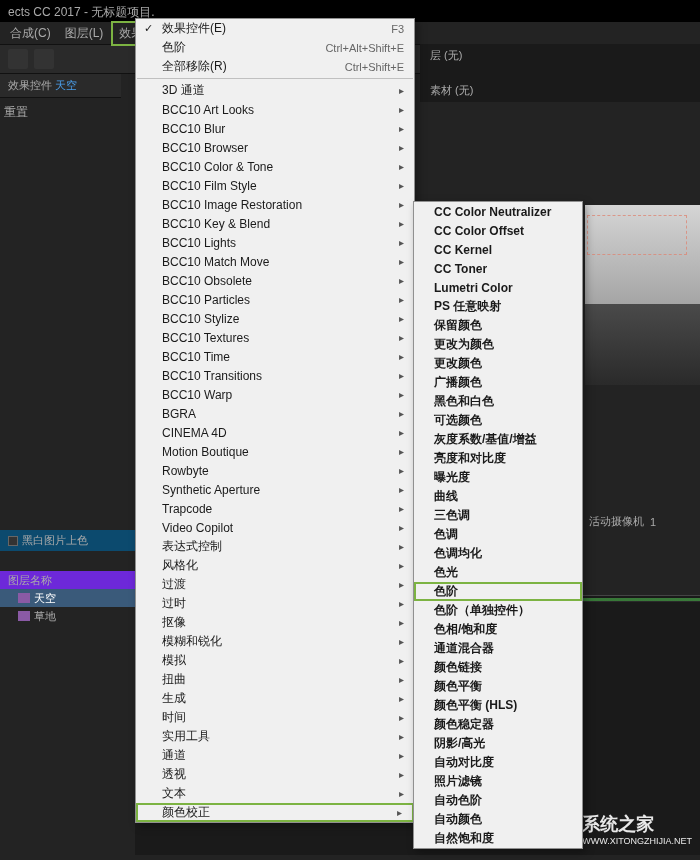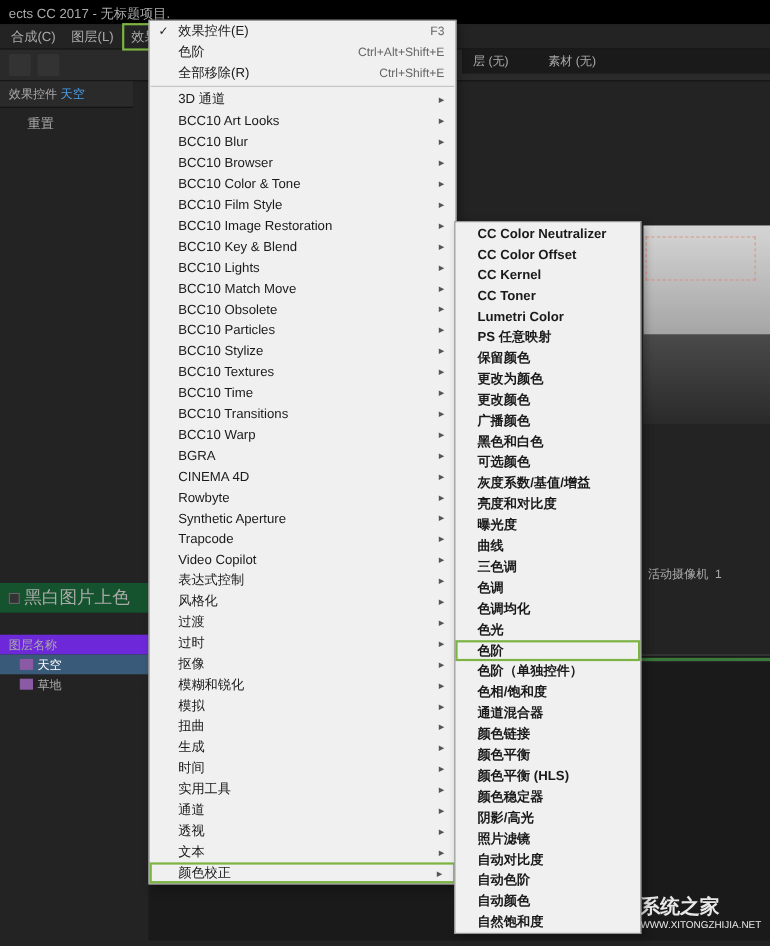--- a/index.html
+++ b/index.html
@@ -10,42 +10,42 @@
     .menubar { background: #232323; padding: 2px 4px; display: flex; gap: 2px; height: 22px; align-items: center; }
     .menubar-item { padding: 2px 6px; color: #aaa; cursor: pointer; }
     .menubar-item.highlighted { border: 2px solid #7cb342; }
     
     .toolbar { background: #2a2a2a; border-top: 1px solid #111; border-bottom: 1px solid #111; padding: 4px 8px; display: flex; align-items: center; gap: 6px; height: 30px; }
     .tool-icn { width: 20px; height: 20px; background: #333; border-radius: 2px; }
     
     .left-panel { position: absolute; left: 0; top: 74px; width: 121px; background: #232323; }
     .panel-tab { background: #2a2a2a; padding: 4px 8px; color: #aaa; font-size: 11px; border-bottom: 1px solid #111; }
     .panel-tab .blue { color: #4a9de8; }
-    .panel-header { padding: 6px 25px; color: #aaa; font-size: 12px; }
+    .panel-header { padding: 6px 4px; color: #aaa; font-size: 12px; }
     
     .dropdown-menu { position: absolute; left: 135px; top: 18px; width: 280px; background: #f0f0f0; border: 1px solid #909090; box-shadow: 3px 3px 8px rgba(0,0,0,0.35); z-index: 100; }
     .menu-row { display: flex; align-items: center; padding: 3px 8px 3px 26px; color: #1a1a1a; font-size: 12px; cursor: pointer; position: relative; height: 19px; }
     .menu-row.has-sub::after { content: "▸"; position: absolute; right: 10px; font-size: 10px; color: #555; }
     .menu-row.highlighted { border: 2px solid #7cb342; padding: 1px 6px 1px 24px; }
     .menu-row .check { position: absolute; left: 8px; font-size: 11px; }
     .menu-row .shortcut { position: absolute; right: 10px; color: #666; font-size: 11px; }
     .menu-sep { border-top: 1px solid #c0c0c0; margin: 2px 1px; }
     
     .submenu { position: absolute; left: 413px; top: 201px; width: 170px; background: #f0f0f0; border: 1px solid #909090; box-shadow: 3px 3px 8px rgba(0,0,0,0.35); z-index: 101; font-weight: bold; }
     .sub-row { padding: 3px 10px 3px 20px; color: #1a1a1a; font-size: 12px; cursor: pointer; height: 19px; display: flex; align-items: center; }
     .sub-row.highlighted { border: 2px solid #7cb342; padding: 1px 8px 1px 18px; }
     
-    .viewer-top { position: absolute; right: 0; top: 44px; width: 280px; background: #1a1a1a; color: #aaa; padding: 4px 10px; font-size: 11px; display: flex; gap: 36px; }
+    .viewer-top { position: absolute; right: 0; top: 44px; width: 280px; background: #1a1a1a; color: #aaa; padding: 4px 10px; font-size: 11px; display: flex; gap: 20px; flex-direction: column; }
     .preview { position: absolute; right: 0; top: 205px; width: 115px; height: 180px; background: linear-gradient(180deg, #aaa 0%, #888 45%, #555 70%, #333 100%); overflow: hidden; }
     .preview-sky { position: absolute; top: 0; left: 0; right: 0; height: 55%; background: linear-gradient(180deg, #d5d5d5 0%, #a5a5a5 100%); }
     .preview-land { position: absolute; bottom: 0; left: 0; right: 0; height: 45%; background: linear-gradient(180deg, #4a4a4a 0%, #2a2a2a 100%); }
     .preview-line { position: absolute; border: 1px dashed #d87; opacity:.8; }
     
     .bottom-panel { position: absolute; left: 0; top: 530px; width: 135px; background: #232323; }
-    .bottom-header { background: #14532d; padding: 3px 8px; display: flex; align-items: center; gap: 4px; color: #aaa; font-size: 16px; }
+    .bottom-header { background: #0c4a6e; padding: 3px 8px; display: flex; align-items: center; gap: 4px; color: #aaa; font-size: 11px; }
     .bottom-header .seg { width: 10px; height: 10px; border: 1px solid #666; background: #333; }
     .bottom-row { padding: 3px 8px 3px 18px; color: #aaa; font-size: 11px; height: 18px; position: relative; display:flex; align-items:center; gap:4px; }
     .bottom-row.name-hdr { background: #6d28d9; padding-left: 8px; }
     .bottom-row.sel { background: #3a5a7a; color: #fff; }
     .row-icon { width: 12px; height: 10px; background: #8a5aa5; display:inline-block; }
     
     .viewer-controls { position: absolute; right: 0; top: 510px; width: 115px; color: #aaa; font-size: 11px; padding: 4px; display:flex; gap:6px; align-items:center; }
     .timeline-bar { position: absolute; left: 135px; top: 595px; right: 0; height: 260px; background: #1a1a1a; border-top: 1px solid #444; }
     .timeline-track { height: 16px; border-bottom: 1px solid #2a2a2a; }
     .timeline-track.green { background: linear-gradient(90deg, #2a6a2a 0%, #3a7a3a 100%); height: 4px; margin-top: 2px; }
@@ -161,20 +161,23 @@
       <span>BCC10 Transitions</span>
     </div>
     <div class="menu-row has-sub">
       <span>BCC10 Warp</span>
     </div>
     <div class="menu-row has-sub">
       <span>BGRA</span>
     </div>
     <div class="menu-row has-sub">
       <span>CINEMA 4D</span>
+    </div>
+    <div class="menu-row has-sub">
+      <span>Motion Boutique</span>
     </div>
     <div class="menu-row has-sub">
       <span>Rowbyte</span>
     </div>
     <div class="menu-row has-sub">
       <span>Synthetic Aperture</span>
     </div>
     <div class="menu-row has-sub">
       <span>Trapcode</span>
     </div>
@@ -250,22 +253,22 @@
     <div class="sub-row">色光</div>
     <div class="sub-row highlighted">色阶</div>
     <div class="sub-row">色阶（单独控件）</div>
     <div class="sub-row">色相/饱和度</div>
     <div class="sub-row">通道混合器</div>
     <div class="sub-row">颜色链接</div>
     <div class="sub-row">颜色平衡</div>
     <div class="sub-row">颜色平衡 (HLS)</div>
     <div class="sub-row">颜色稳定器</div>
     <div class="sub-row">阴影/高光</div>
+    <div class="sub-row">自动对比度</div>
     <div class="sub-row">照片滤镜</div>
-    <div class="sub-row">自动对比度</div>
     <div class="sub-row">自动色阶</div>
     <div class="sub-row">自动颜色</div>
     <div class="sub-row">自然饱和度</div>
   </div>
 
 <div class="bottom-panel">
   <div class="bottom-header">
     <span class="seg"></span>
     <span>黑白图片上色</span>
   </div>

